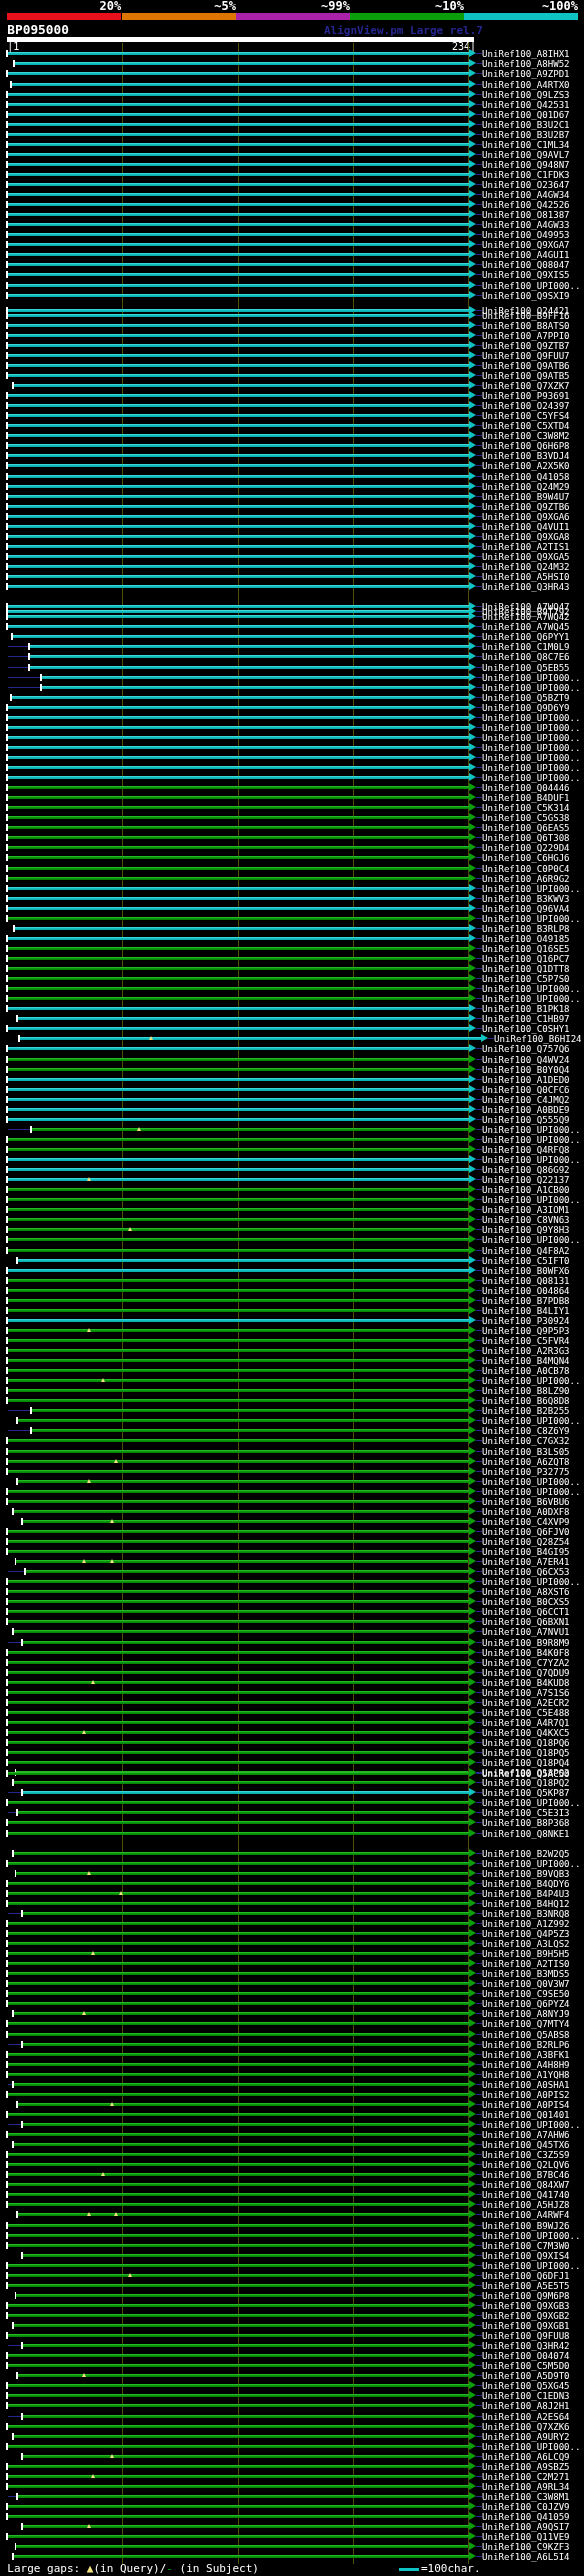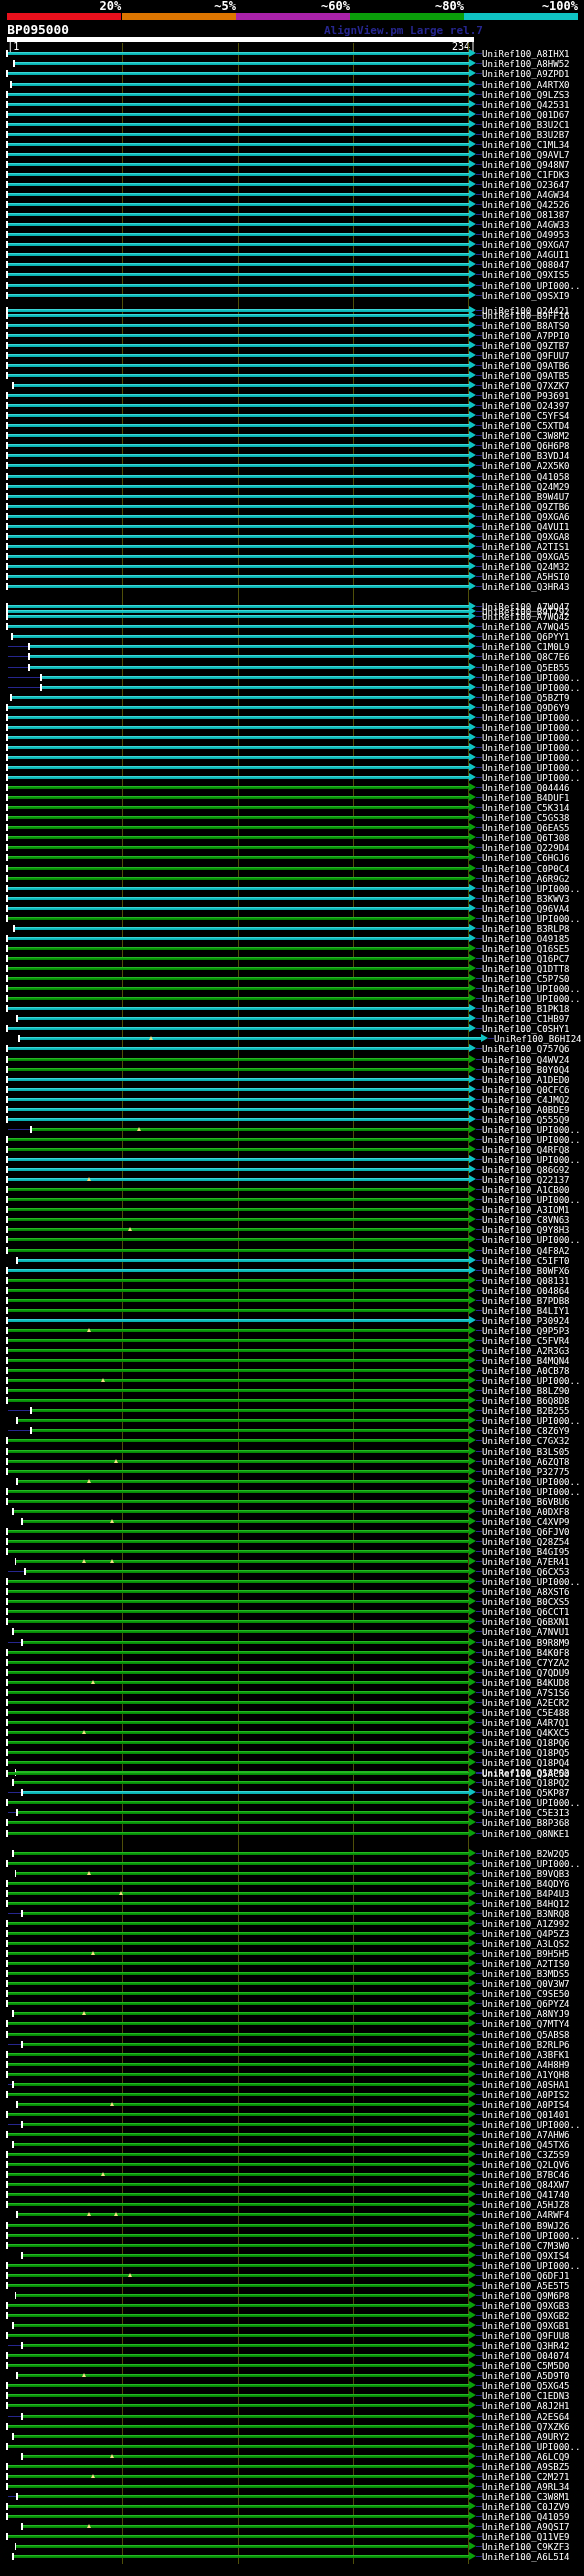--- a/index.html
+++ b/index.html
@@ -36,23 +36,23 @@
 </head>
 <body>
 
 <div id="canvas">
   <div id="key">
       <div class="keyseg" style="left: 7.3px; width: 114px; background: rgb(232, 16, 28);"></div>
       <div class="keylab" style="left: 7.3px; width: 114px; text-align: right;">20%</div>
       <div class="keyseg" style="left: 122px; width: 114px; background: rgb(221, 117, 0);"></div>
       <div class="keylab" style="left: 122px; width: 114px; text-align: right;">~5%</div>
       <div class="keyseg" style="left: 236px; width: 114px; background: rgb(170, 34, 170);"></div>
-      <div class="keylab" style="left: 236px; width: 114px; text-align: right;">~60%</div>
+      <div class="keylab" style="left: 236px; width: 114px; text-align: right;">~99%</div>
       <div class="keyseg" style="left: 350px; width: 114px; background: rgb(10, 158, 10);"></div>
-      <div class="keylab" style="left: 350px; width: 114px; text-align: right;">~80%</div>
+      <div class="keylab" style="left: 350px; width: 114px; text-align: right;">~10%</div>
       <div class="keyseg" style="left: 464px; width: 114px; background: rgb(15, 195, 195);"></div>
       <div class="keylab" style="left: 464px; width: 114px; text-align: right;">~100%</div>
     </div>
   <div id="query-id" class="abs">BP095000</div>
   <div id="watermark" class="abs" style="left: 324px; color: rgb(38, 38, 143);">AlignView.pm Large rel.7</div>
   <div id="scalebar" class="abs"></div>
   <div class="scalenum abs" style="left:7.3px;">|<span>1</span></div>
   <div class="scalenum abs" style="right:109px;"><span>234</span>|</div>
   <div id="grid">
       <div class="gridline" style="left: 122px; background: rgb(79, 79, 8);"></div>
@@ -1850,14 +1850,19 @@
         <div class="lbl">UniRef100_C9KZF3</div>
       </div>
       <div class="row" style="top: 2552px;">
         <div class="stick" style="left: 12px;"></div>
         <div class="bar g" style="left: 13.7px; width: 455px;"></div>
         <div class="arrow g" style="left: 469px;"></div>
         <div class="conn" style="left: 476px; background: rgb(38, 38, 143);"></div>
         <div class="lbl">UniRef100_A6L5I4</div>
       </div>
     </div>
+  <div id="legend">
+    <span id="legend-left"><span class="white">Large gaps: </span><span style="color:#f0e080;">▲</span><span class="white">(in Query)/</span><span style="color:#0a9e0a;">-</span><span class="white"> (in Subject)</span></span>
+    <span id="scale-glyph" style="background: rgb(15, 195, 195);"></span>
+    <span id="scale-note">=100char.</span>
+  </div>
 </div>
 
 
 </body></html>

